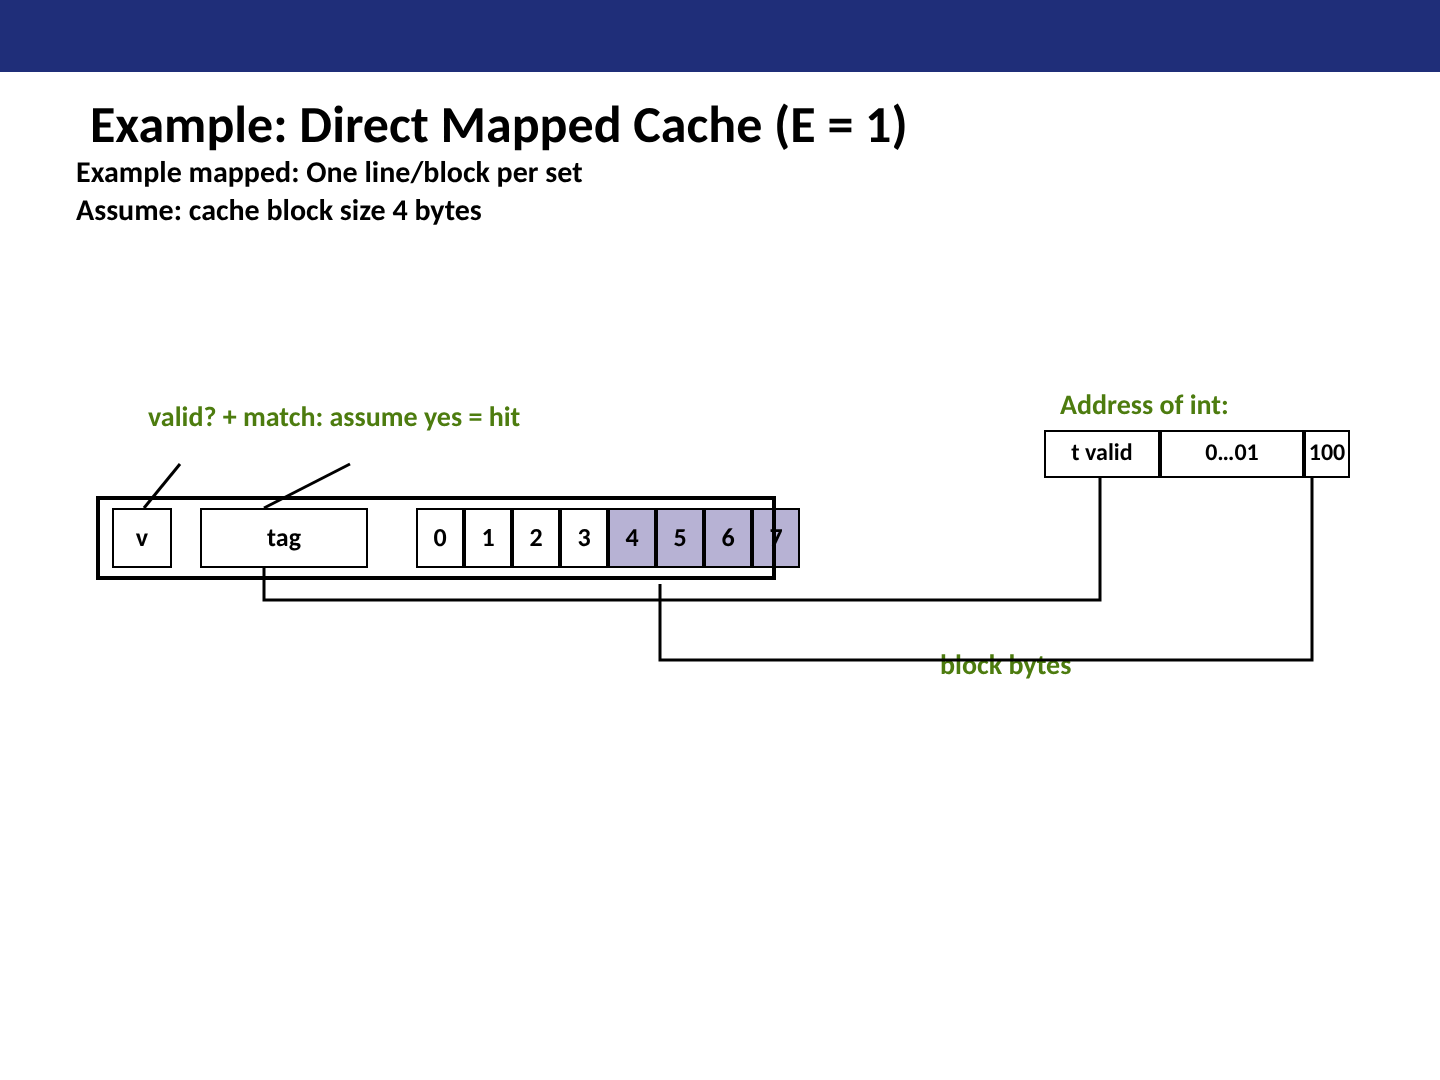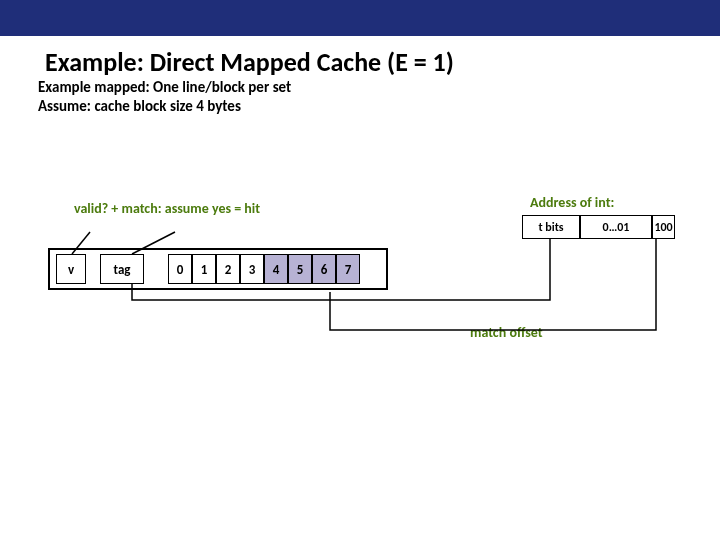--- a/index.html
+++ b/index.html
@@ -51,21 +51,21 @@
     border: 1px solid #000;
     display: flex;
     align-items: center;
     justify-content: center;
     font-size: 13px;
     font-weight: 600;
     background: #fff;
   }
   .cell-v { width: 30px; }
   .gap-a { width: 14px; border: none; }
-  .cell-tag { width: 44px; }
+  .cell-tag { width: 84px; }
   .gap-b { width: 24px; border: none; }
   .cell-byte { width: 24px; }
   .highlight { background: #b7b2d4; } 
   .outline {
     position: absolute;
     border: 2px solid #000;
     background: transparent;
   }
 
   
@@ -90,24 +90,24 @@
 </head>
 <body>
 
 <div class="topbar"></div>
 <div class="title">Example: Direct Mapped Cache (E = 1)</div>
 <div class="subline">Example mapped: One line/block per set</div>
 <div class="subline">Assume: cache block size 4 bytes</div>
 
 <div class="label" style="top:200px; left:74px;">valid?   +   match: assume yes = hit</div>
 <div class="label" style="top:194px; left:530px;">Address of int:</div>
-<div class="label" style="top:324px; left:470px;">match offset</div>
+<div class="label" style="top:324px; left:470px;">block bytes</div>
 
 <div class="addr">
-  <div class="cell addr-t">t bits</div>
+  <div class="cell addr-t">t valid</div>
   <div class="cell addr-s">0…01</div>
   <div class="cell addr-b">100</div>
 </div>
 
 <div class="cacheline">
   <div class="cell cell-v">v</div>
   <div class="gap-a"></div>
   <div class="cell cell-tag">tag</div>
   <div class="gap-b"></div>
   <div class="cell cell-byte">0</div>

